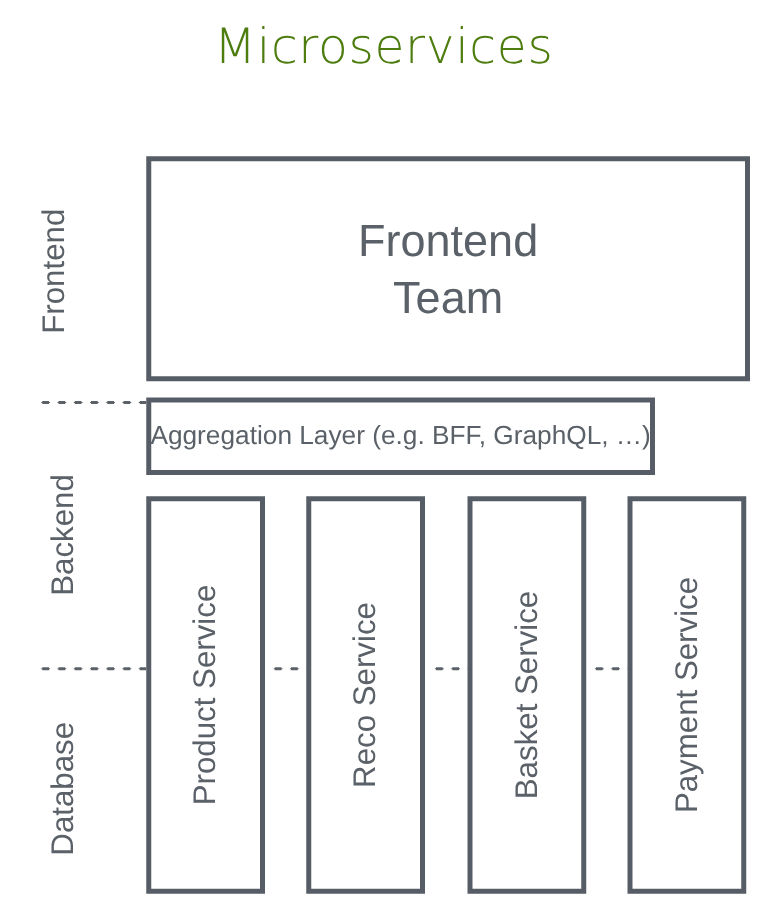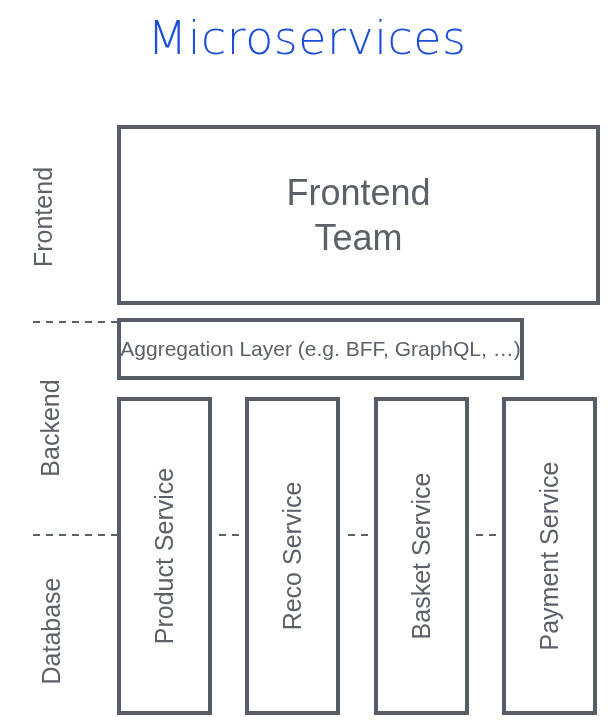--- a/index.html
+++ b/index.html
@@ -18,24 +18,24 @@
 
   
   #diagram-title {
     position: absolute;
     left: 0;
     top: 4px;
     width: 614px;
     text-align: center;
     font-family: "DejaVu Sans", sans-serif;
     font-weight: 300;
-    font-size: 46px;
+    font-size: 39px;
     line-height: 68px;
     letter-spacing: 0.5px;
-    color: #1d4ed8;
+    color: #4d7c0f;
     white-space: nowrap;
   }
 
   
   .lane-label {
     position: absolute;
     color: #5b6168;
     font-family: "Liberation Sans", sans-serif;
     font-size: 25px;
     line-height: 25px;

